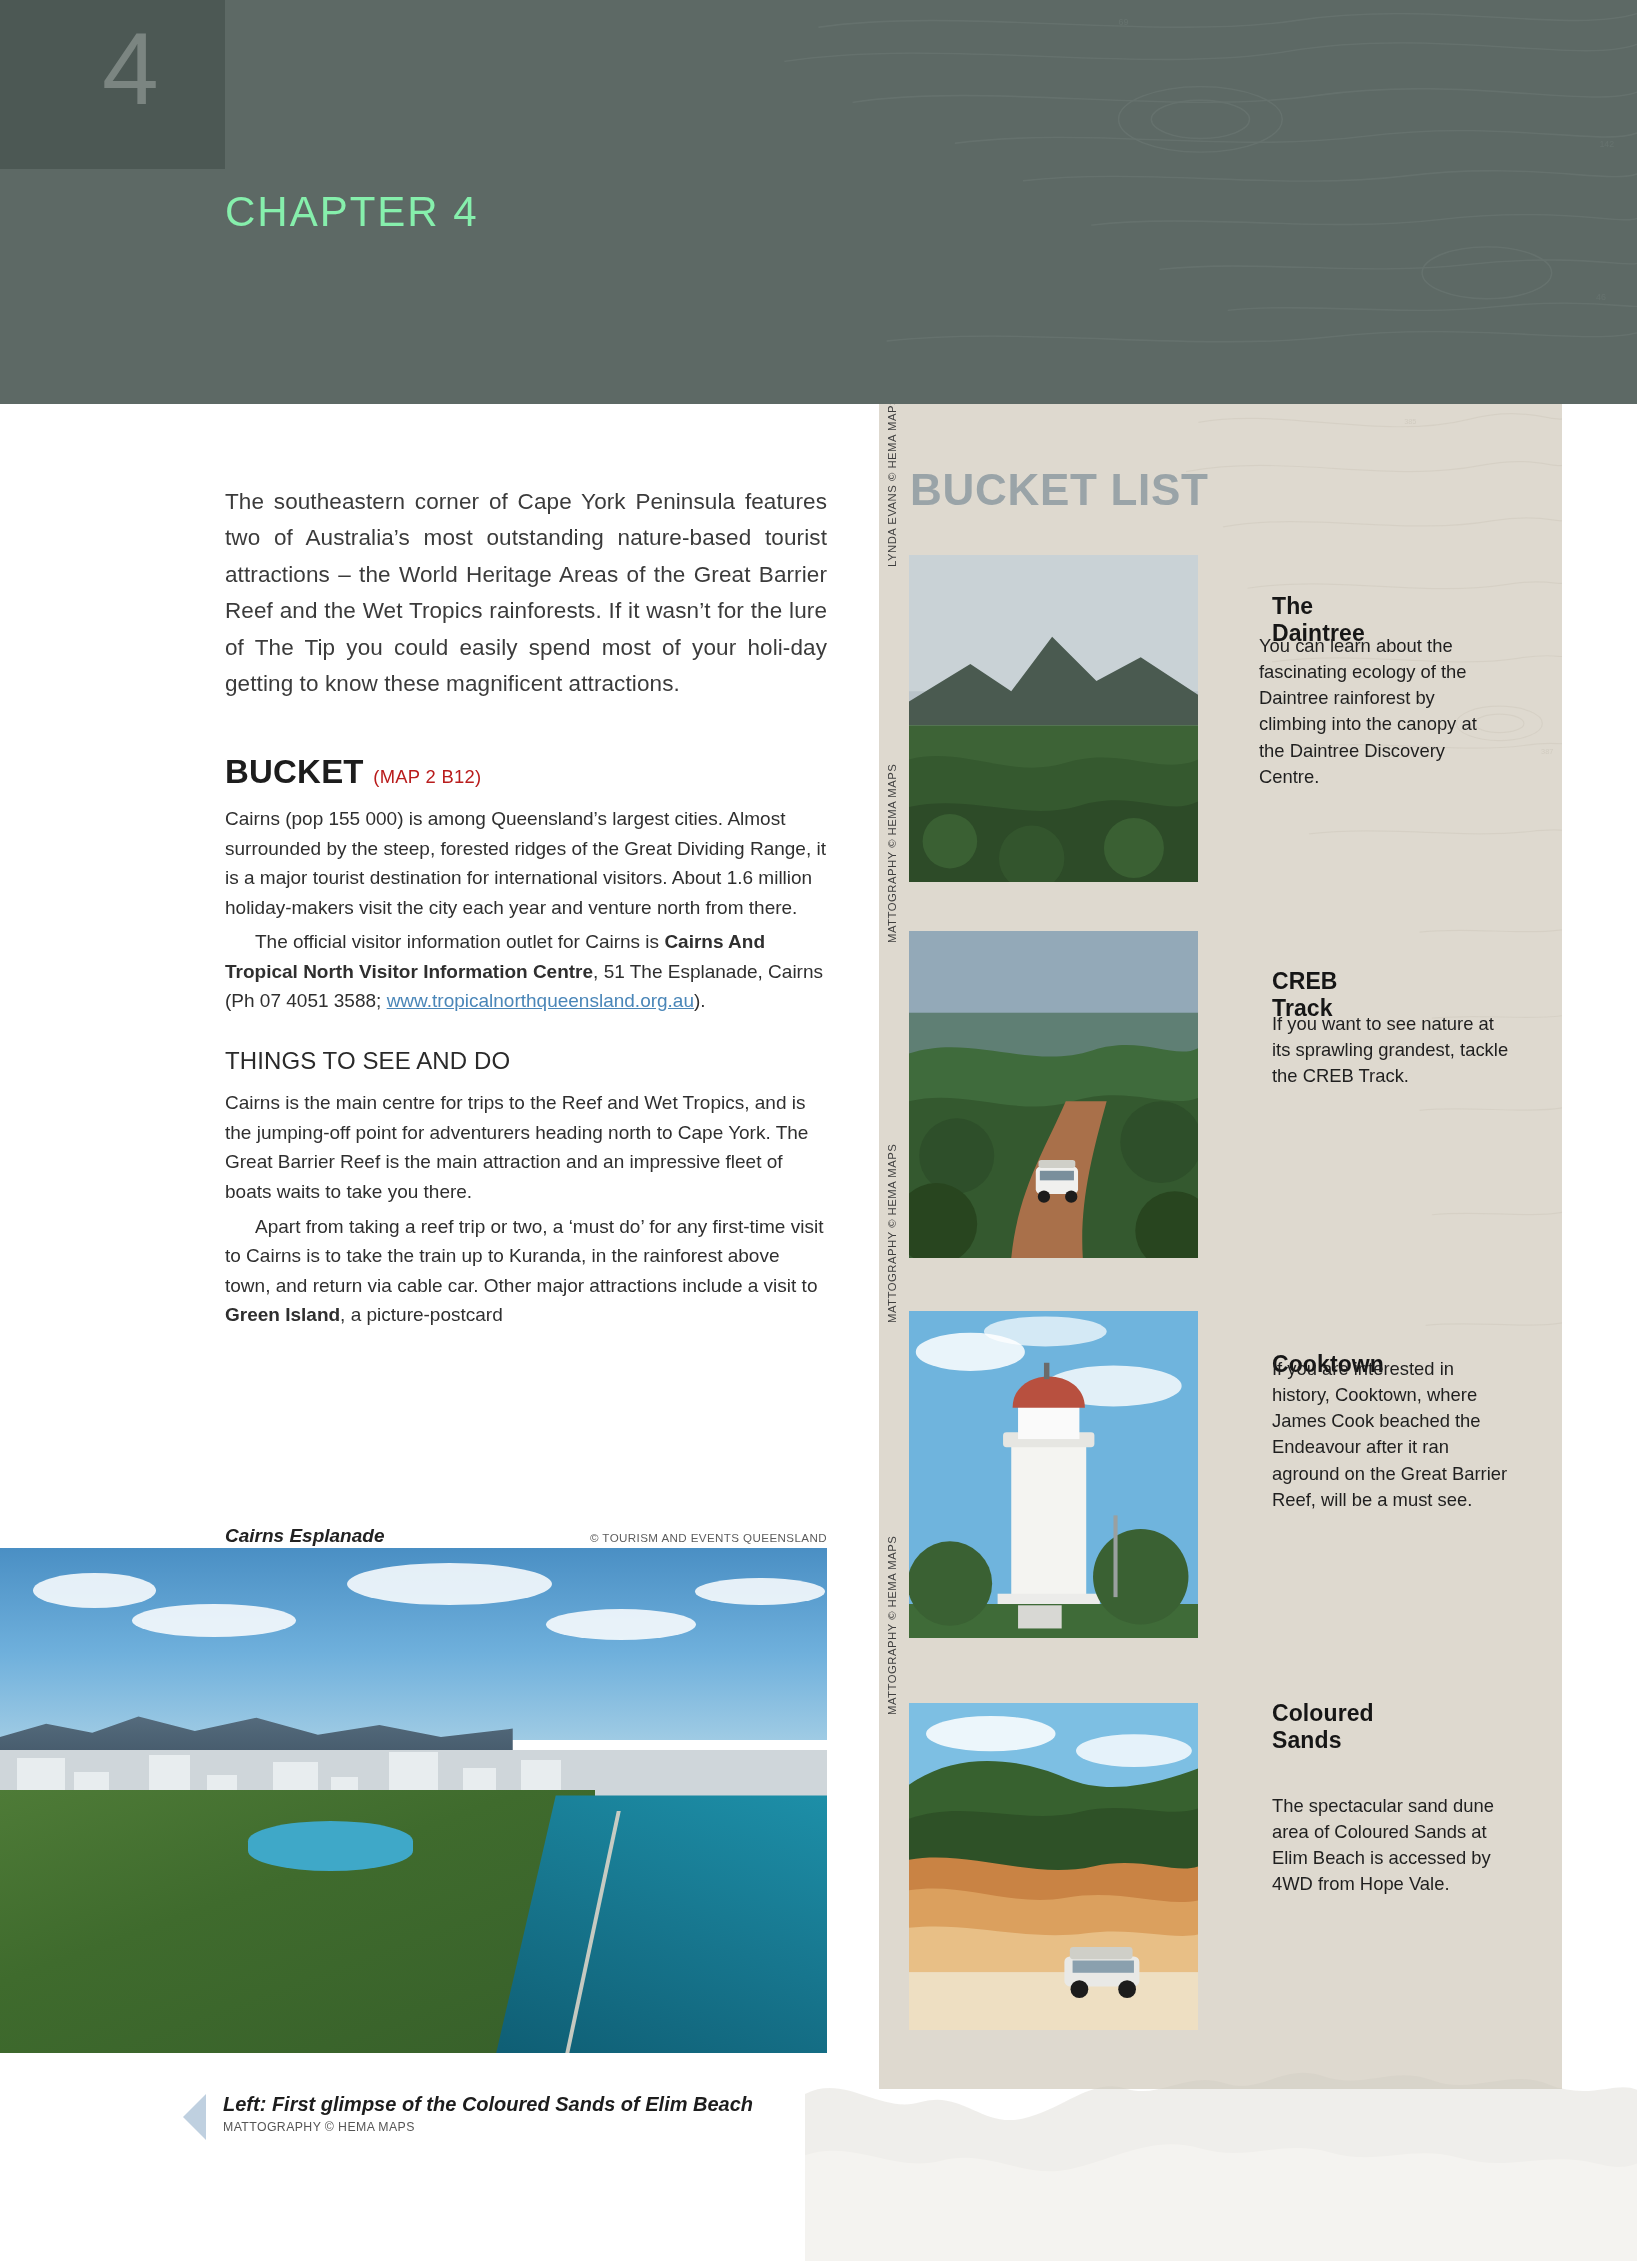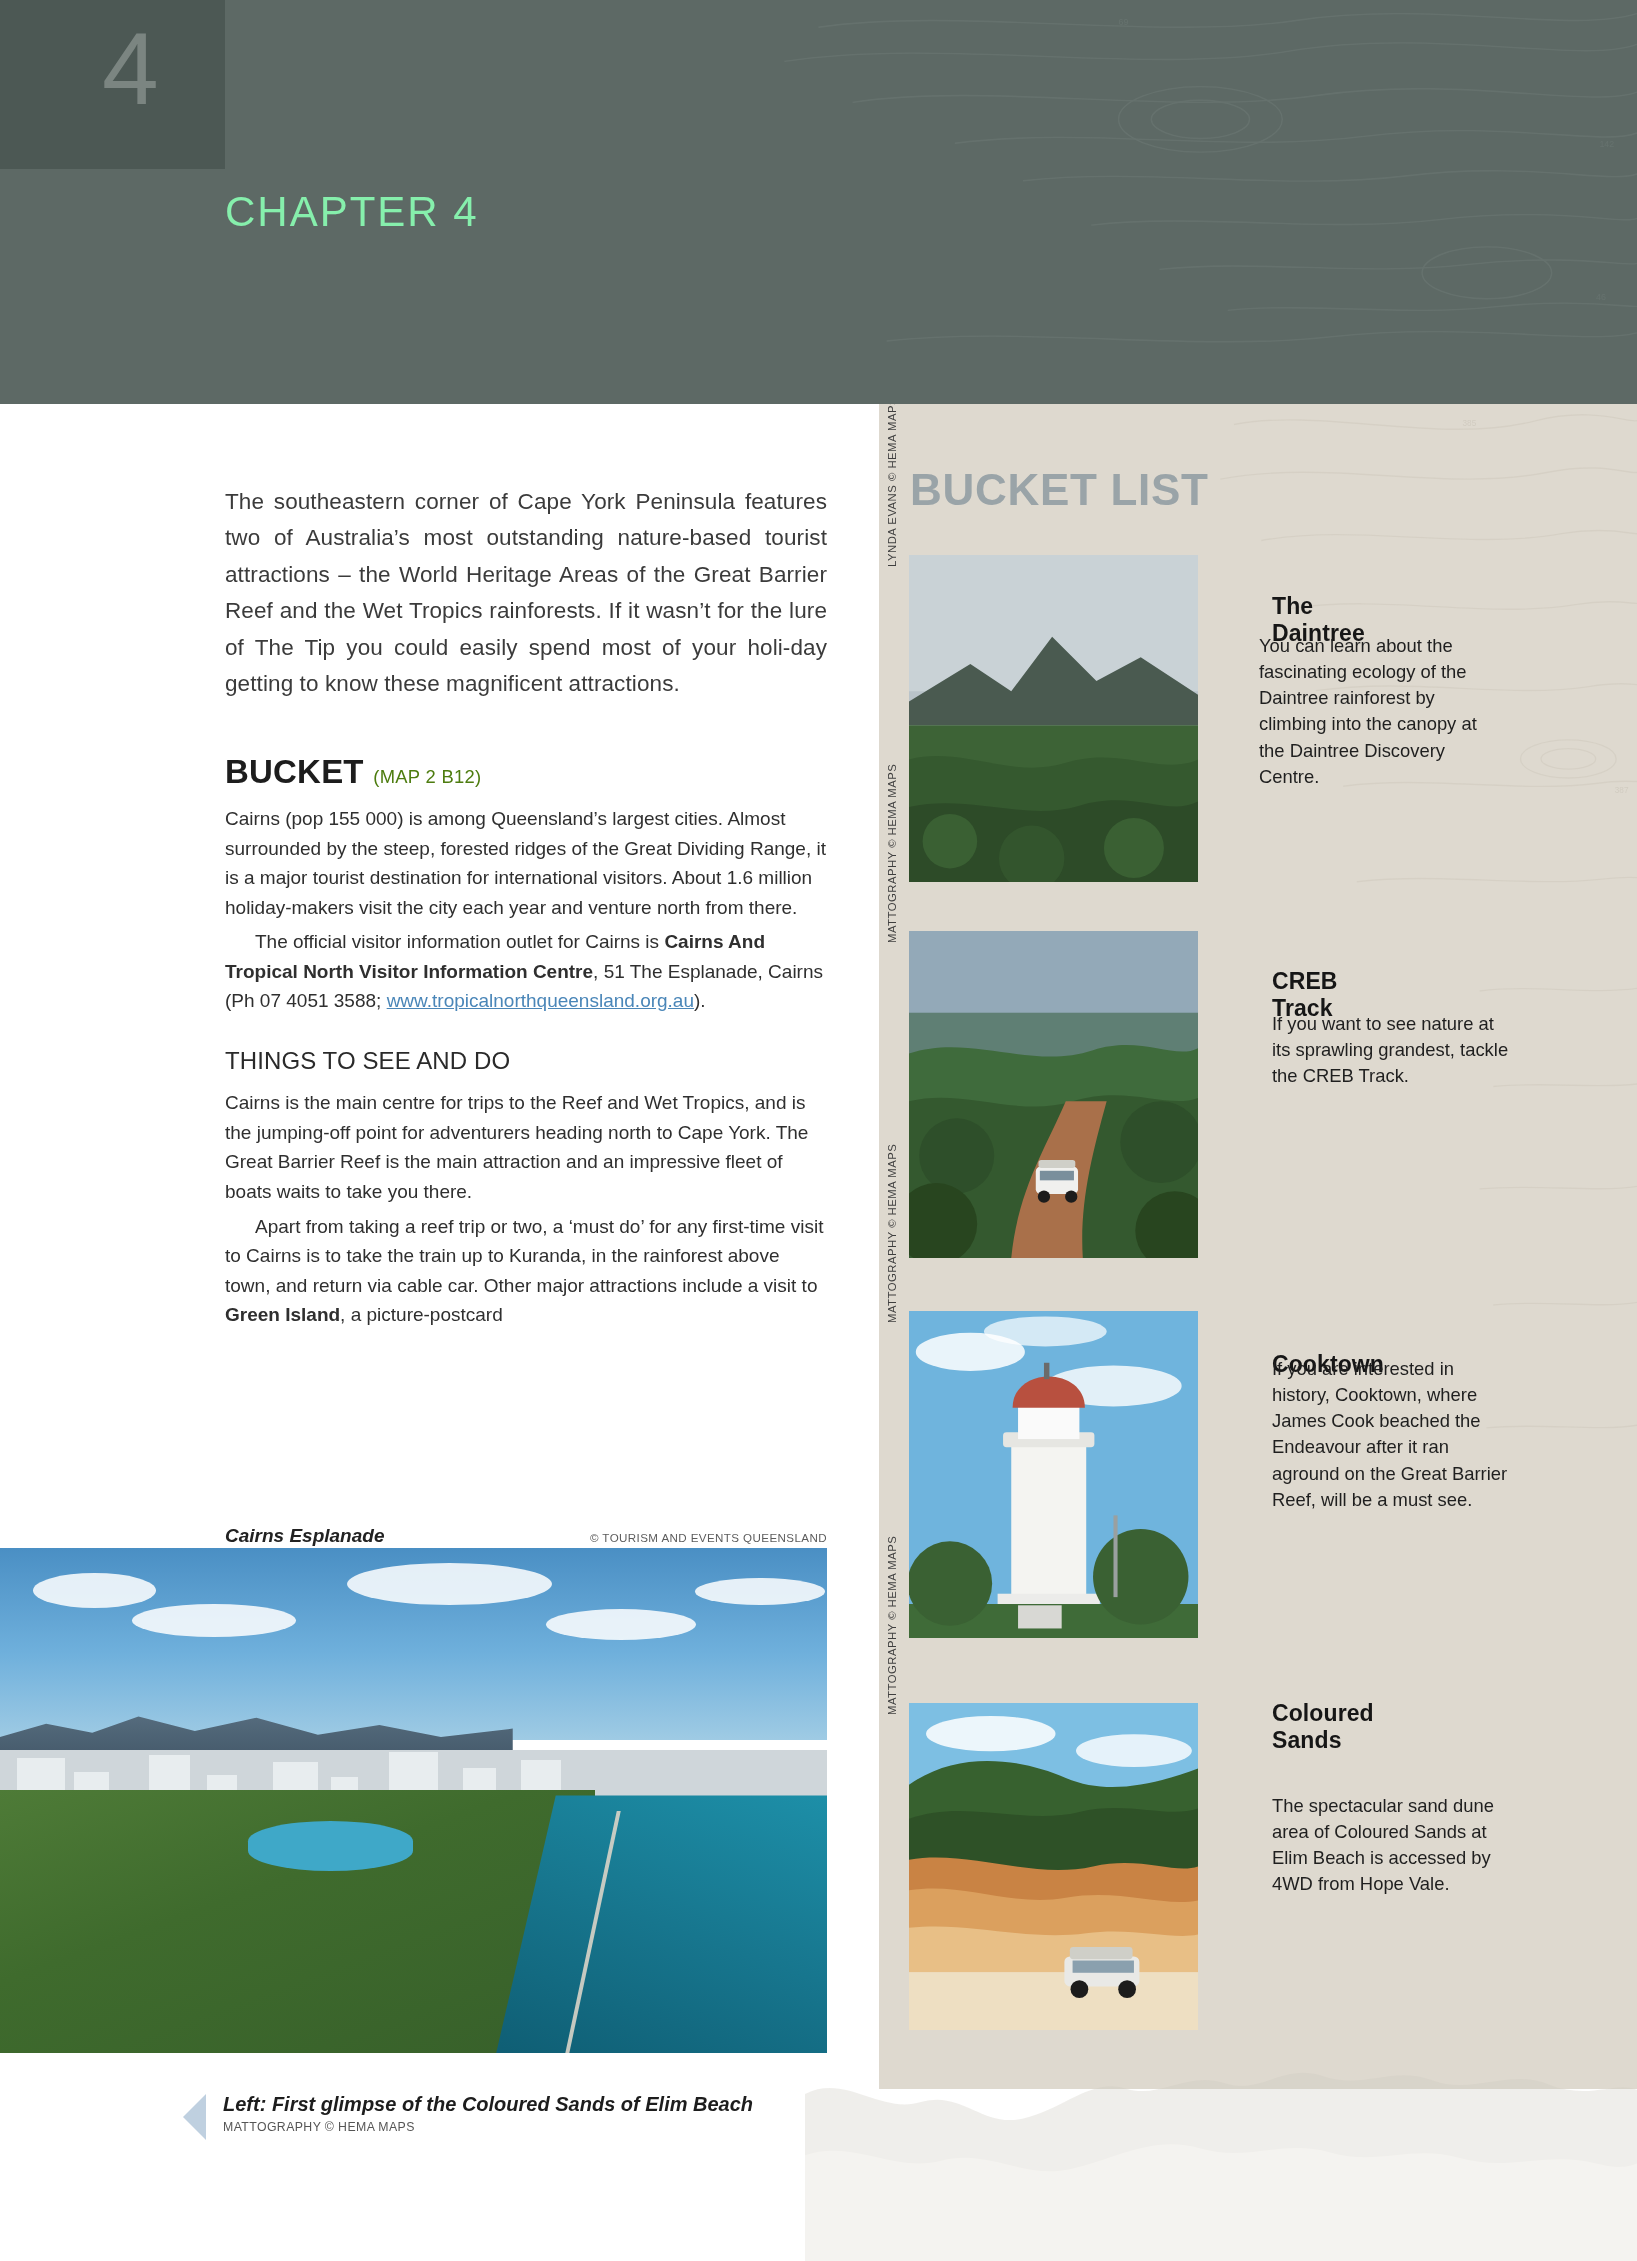--- a/index.html
+++ b/index.html
@@ -83,21 +83,21 @@
     gap: 9.5px;
   }
   .section-head h2 {
     font-size: 33px;
     font-weight: 700;
     color: #1d1d1d;
     letter-spacing: 0.2px;
   }
   .section-head .mapref {
     font-size: 18.4px;
-    color: #4d7c0f;
+    color: #b91c1c;
     font-weight: 400;
     letter-spacing: 0.3px;
   }
   .body-p {
     font-size: 19px;
     line-height: 1.55;
     color: #2f2f2f;
     margin-top: 13.6px;
   }
   .body-p.indent { text-indent: 30px; margin-top: 5.5px; }
@@ -193,21 +193,21 @@
   }
   .bottom-caption .ct .lead { font-weight:700; }
   .bottom-caption .cc {
     font-size: 12.3px; letter-spacing:0.4px; color:#555; margin-top:4.1px; font-style: normal; font-weight:400;
   }
 
   
   .right-panel {
     position: absolute;
     left: 879px; top: 404px;
-    width: 759px; height: 1685px;
+    width: 683px; height: 1685px;
     background: #ded9cf;
     overflow: hidden;
   }
   .panel-topo { position:absolute; inset:0; opacity:.35; }
   .bucket-title {
     position:absolute; left: 31px; top: 61px;
     font-size: 44px; font-weight: 800; letter-spacing: 0.7px;
     color: #9aa4a8;
   }
 

